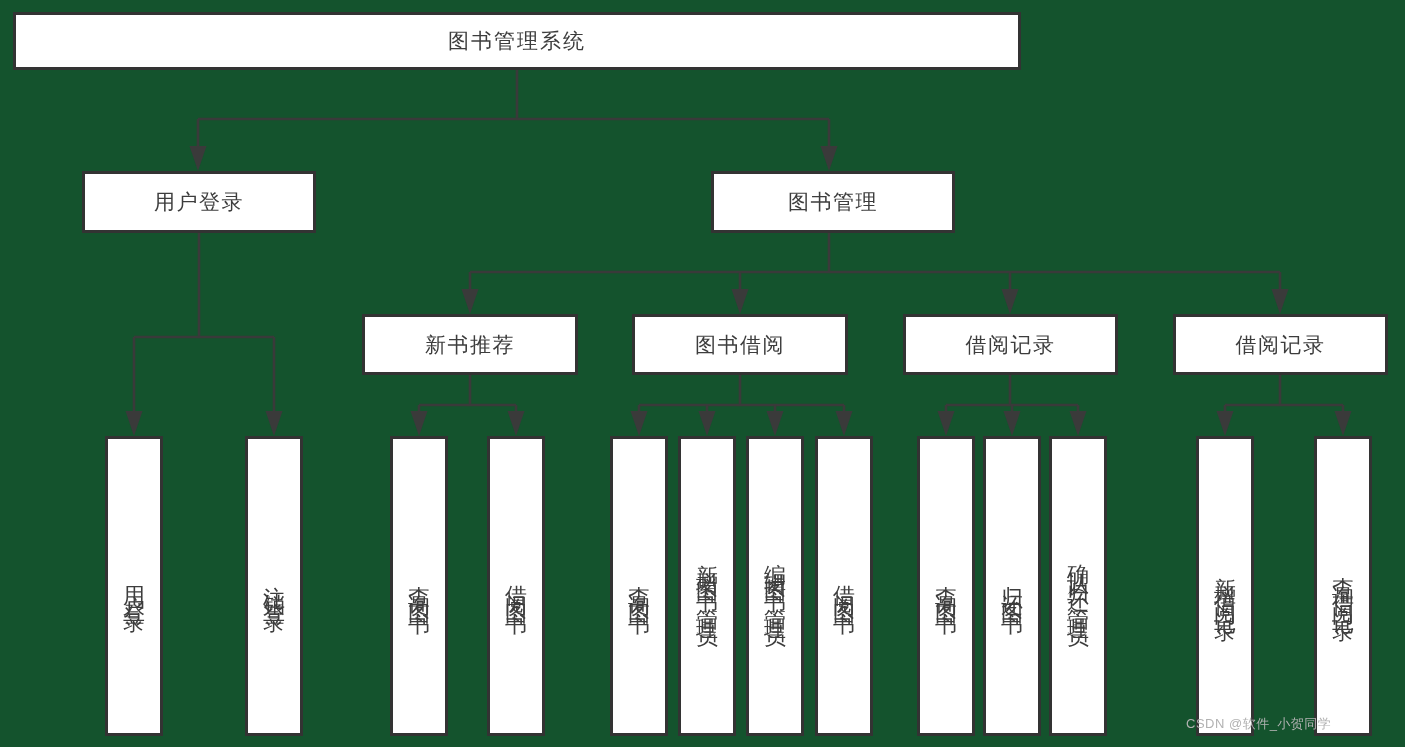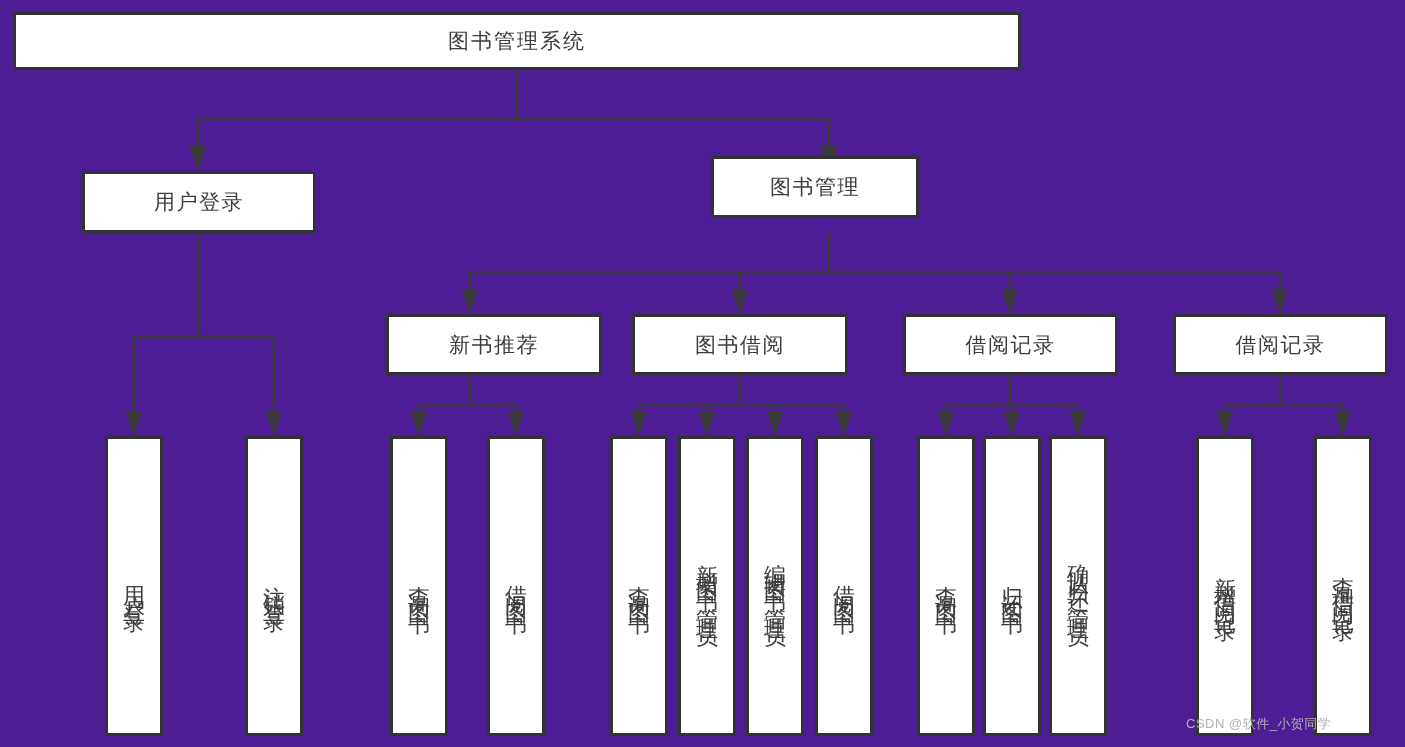--- a/index.html
+++ b/index.html
@@ -5,21 +5,21 @@
   html, body {
     margin: 0;
     padding: 0;
     background: #ffffff;
     font-family: "Liberation Sans", "DejaVu Sans", sans-serif;
   }
   #stage {
     position: relative;
     width: 1405px;
     height: 747px;
-    background: #4c1d95;
+    background: #14532d;
     overflow: hidden;
   }
   #connectors {
     position: absolute;
     left: 0; top: 0;
     width: 1405px;
     height: 747px;
     z-index: 1;
   }
   .node {
@@ -126,25 +126,25 @@
       <polygon points="1334.5,411 1351.5,411 1343,436" fill="#3a3a3a"></polygon>
     </svg>
 
   <div class="node hnode rootnode" style="left:13px;top:12px;width:1008px;height:58px;">
     <span class="lbl">图书管理系统</span>
   </div>
 
   <div class="node hnode" style="left:82px;top:171px;width:234px;height:62px;">
     <span class="lbl">用户登录</span>
   </div>
-  <div class="node hnode" style="left:711px;top:156px;width:208px;height:62px;">
+  <div class="node hnode" style="left:711px;top:171px;width:244px;height:62px;">
     <span class="lbl">图书管理</span>
   </div>
 
-  <div class="node hnode" style="left:362px;top:314px;width:216px;height:61px;margin-left:24px;">
+  <div class="node hnode" style="left:362px;top:314px;width:216px;height:61px;">
     <span class="lbl">新书推荐</span>
   </div>
   <div class="node hnode" style="left:632px;top:314px;width:216px;height:61px;">
     <span class="lbl">图书借阅</span>
   </div>
   <div class="node hnode" style="left:903px;top:314px;width:215px;height:61px;">
     <span class="lbl">借阅记录</span>
   </div>
   <div class="node hnode" style="left:1173px;top:314px;width:215px;height:61px;">
     <span class="lbl">借阅记录</span>

